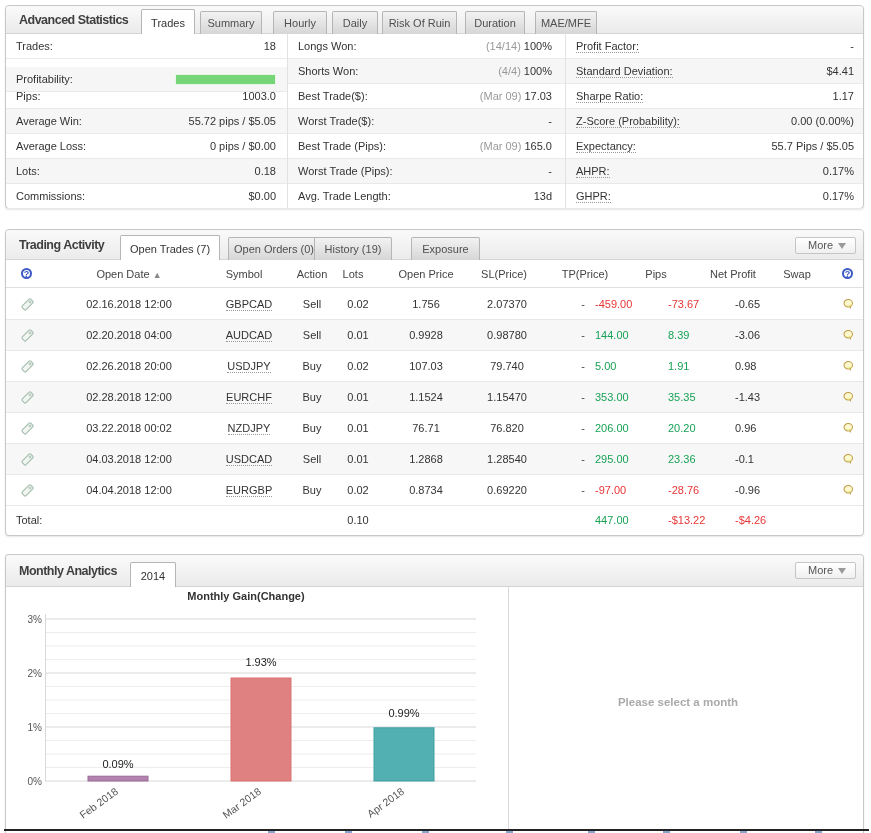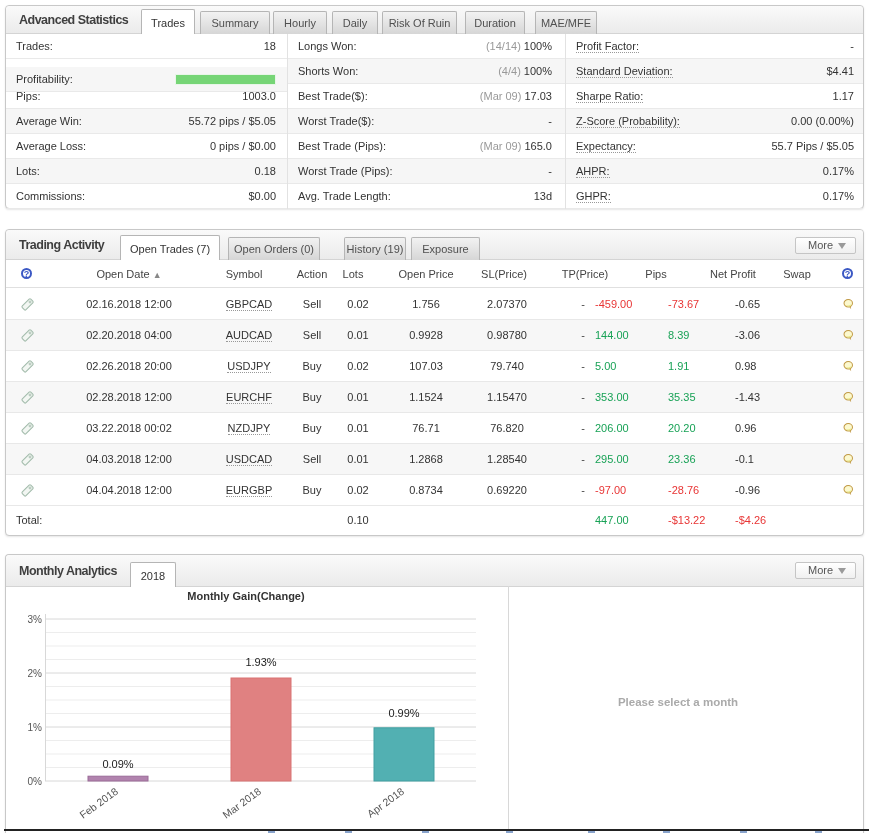--- a/index.html
+++ b/index.html
@@ -25,21 +25,21 @@
 .grn{color:#18a256}
 .red{color:#e83535}
 .qm{position:absolute;width:11px;height:11px;border:2px solid #3b58c4;border-radius:50%;background:#fff;color:#3b58c4;font-size:9px;font-weight:bold;text-align:center;line-height:8px}
 .tag{position:absolute;width:15px;height:15px}
 .bub{position:absolute;width:11px;height:11px}
 </style></head><body>
 <div class="panel" style="top:5px;height:204px">
 <div class="phead" style="height:28px">
       <span class="ptitle" style="top:7px">Advanced Statistics</span>
 <div class="tab act" style="left:135px;width:54px">Trades</div>
-<div class="tab" style="left:194px;width:70px">Summary</div>
+<div class="tab" style="left:194px;width:62px">Summary</div>
 <div class="tab" style="left:267px;width:54px">Hourly</div>
 <div class="tab" style="left:326px;width:46px">Daily</div>
 <div class="tab" style="left:376px;width:75px">Risk Of Ruin</div>
 <div class="tab" style="left:459px;width:60px">Duration</div>
 <div class="tab" style="left:529px;width:62px">MAE/MFE</div>
 </div>
 <div class="srow" style="left:0px;top:28px;width:281px">
       <span class="slab">Trades:</span>
       <span class="sval" style="right:11px">18</span>
     </div>
@@ -124,21 +124,21 @@
       <span class="sval" style="right:9px">0.17%</span>
     </div>
 <div class="vsep" style="left:281px;top:28px;height:175px"></div>
 <div class="vsep" style="left:559px;top:28px;height:175px"></div>
 </div>
 <div class="panel" style="top:229px;height:307px">
 <div class="phead" style="height:30px">
       <span class="ptitle" style="top:8px">Trading Activity</span>
 <div class="tab act" style="left:114px;width:100px">Open Trades (7)</div>
 <div class="tab" style="left:222px;width:92px">Open Orders (0)</div>
-<div class="tab" style="left:338px;width:62px">History (19)</div>
+<div class="tab" style="left:308px;width:78px">History (19)</div>
 <div class="tab" style="left:405px;width:69px">Exposure</div>
 <div class="more" style="right:7px;top:7px">More</div>
 </div>
 <div style="position:absolute;left:0;top:30px;width:857px;height:28px;border-bottom:1px solid #e0e0e0">
 <div class="qm" style="left:15px;top:8px">?</div>
 <div class="hcell" style="left:123px;width:120px;margin-left:-60px">Open Date <span style="font-size:9px;color:#888">▲</span></div>
 <div class="hcell" style="left:238px;width:120px;margin-left:-60px">Symbol</div>
 <div class="hcell" style="left:306px;width:120px;margin-left:-60px">Action</div>
 <div class="hcell" style="left:347px;width:120px;margin-left:-60px">Lots</div>
 <div class="hcell" style="left:420px;width:120px;margin-left:-60px">Open Price</div>
@@ -314,21 +314,21 @@
 <div class="tc" style="left:10px;line-height:29px">Total:</div>
 <div class="tc ctr" style="left:327px;width:50px;line-height:29px">0.10</div>
 <div class="tc rt grn" style="left:589px;width:80px;line-height:29px">447.00</div>
 <div class="tc rt red" style="left:662px;width:80px;line-height:29px">-$13.22</div>
 <div class="tc rt red" style="left:729px;width:80px;line-height:29px">-$4.26</div>
 </div>
 </div>
 <div class="panel" style="top:554px;height:304px;border-bottom:none;border-radius:4px 4px 0 0">
 <div class="phead" style="height:32px">
       <span class="ptitle" style="top:9px">Monthly Analytics</span>
-<div class="tab act" style="left:124px;width:46px">2018</div>
+<div class="tab act" style="left:124px;width:46px">2014</div>
 <div class="more" style="right:7px;top:7px">More</div>
 </div>
 <svg style="position:absolute;left:0;top:31px" width="502" height="245" viewBox="0 0 502 245">
       <text x="240" y="14" font-size="11" font-weight="bold" fill="#333" text-anchor="middle" font-family="Liberation Sans">Monthly Gain(Change)</text>
       <line x1="39" y1="195.0" x2="470" y2="195.0" stroke="#d8d8d8" stroke-width="1"></line>
       <line x1="39" y1="181.5" x2="470" y2="181.5" stroke="#ededed" stroke-width="1"></line>
       <line x1="39" y1="168.0" x2="470" y2="168.0" stroke="#ededed" stroke-width="1"></line>
       <line x1="39" y1="154.5" x2="470" y2="154.5" stroke="#ededed" stroke-width="1"></line>
       <line x1="39" y1="141.0" x2="470" y2="141.0" stroke="#d8d8d8" stroke-width="1"></line>
       <line x1="39" y1="127.5" x2="470" y2="127.5" stroke="#ededed" stroke-width="1"></line>

